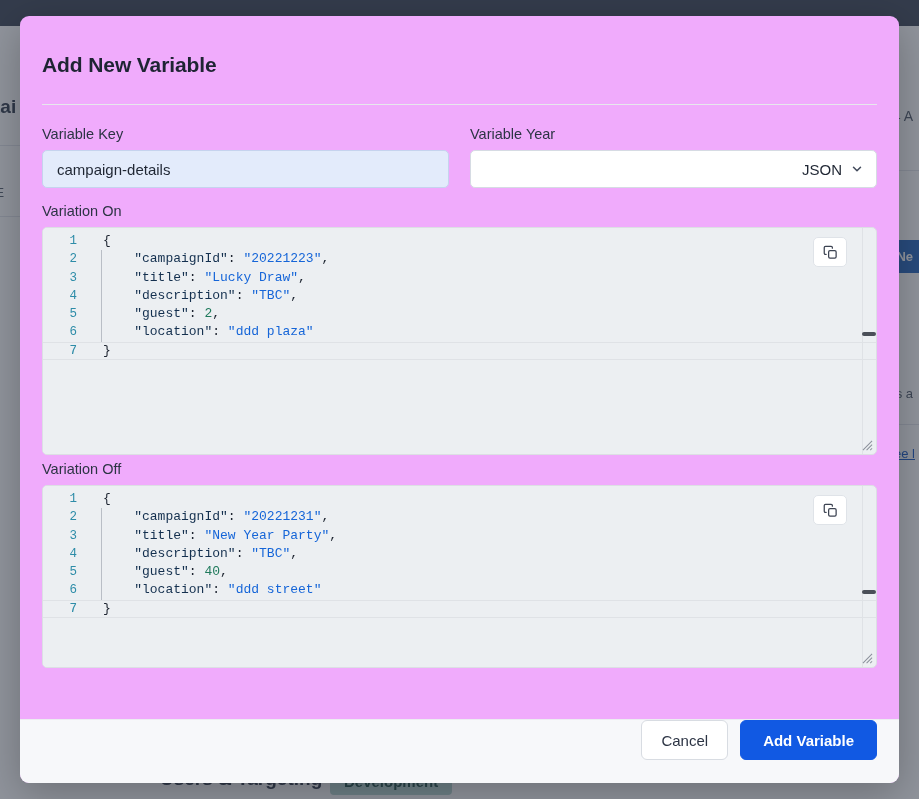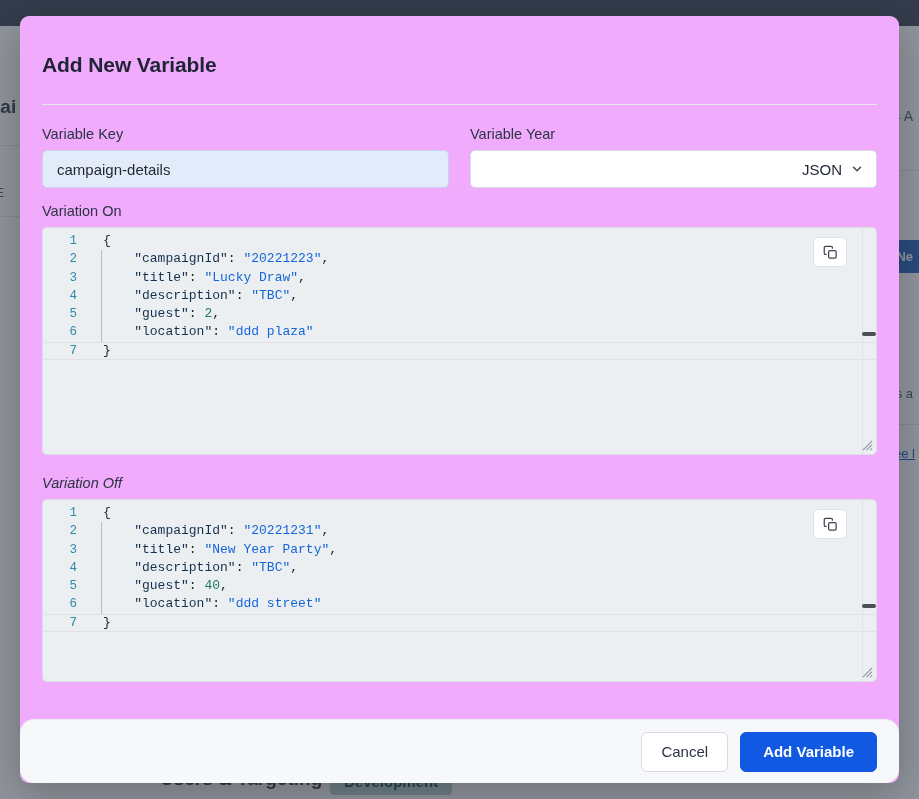--- a/index.html
+++ b/index.html
@@ -265,25 +265,23 @@
     pointer-events: none;
   }
 
   
   #modal-footer {
     flex: 0 0 auto;
     height: 64px;
     background: #f7f8fa;
     border-top: 1px solid #eceef1;
     display: flex;
-    align-items: center;
     justify-content: flex-end;
     gap: 12px;
-    padding: 8px 22px;
-    border-radius: 14px;
+    padding: 0 22px;
   }
   #cancel-button {
     height: 40px;
     min-width: 82px;
     padding: 0 19px;
     background: #ffffff;
     border: 1px solid #d8dce2;
     border-radius: 6px;
     font-size: 15px;
     font-family: "Liberation Sans", sans-serif;
@@ -386,21 +384,21 @@
           <path d="M5 15H4a2 2 0 0 1-2-2V4a2 2 0 0 1 2-2h9a2 2 0 0 1 2 2v1"></path>
         </svg>
       </button>
       <div class="editor-scrollbar-track"></div>
       <div class="editor-hscroll-thumb" style="top:104px;"></div>
       <svg class="resize-grip" viewBox="0 0 12 12">
         <path d="M11 1 L1 11 M11 5 L5 11 M11 9 L9 11" stroke="#8b919b" stroke-width="1.1"></path>
       </svg>
     </div>
 
-    <label class="field-label editor-label" style="margin-top:20px;font-style:italic;">Variation Off</label>
+    <label class="field-label editor-label" style="margin-top:6px;">Variation Off</label>
     <div class="editor-shell off">
       <div class="gutter-bg"></div>
       <div class="code-area" id="code-off">
           <div class="code-line"><span class="lineno">1</span><span class="code-text"><span class="tok-punc">{</span></span></div>
           <div class="code-line"><span class="lineno">2</span><span class="code-text"><span class="tok-key">    "campaignId"</span><span class="tok-punc">: </span><span class="tok-str">"20221231"</span><span class="tok-punc">,</span></span></div>
           <div class="code-line"><span class="lineno">3</span><span class="code-text"><span class="tok-key">    "title"</span><span class="tok-punc">: </span><span class="tok-str">"New Year Party"</span><span class="tok-punc">,</span></span></div>
           <div class="code-line"><span class="lineno">4</span><span class="code-text"><span class="tok-key">    "description"</span><span class="tok-punc">: </span><span class="tok-str">"TBC"</span><span class="tok-punc">,</span></span></div>
           <div class="code-line"><span class="lineno">5</span><span class="code-text"><span class="tok-key">    "guest"</span><span class="tok-punc">: </span><span class="tok-num">40</span><span class="tok-punc">,</span></span></div>
           <div class="code-line"><span class="lineno">6</span><span class="code-text"><span class="tok-key">    "location"</span><span class="tok-punc">: </span><span class="tok-str">"ddd street"</span></span></div>
           <div class="code-line active"><span class="lineno">7</span><span class="code-text"><span class="tok-punc">}</span></span></div>

